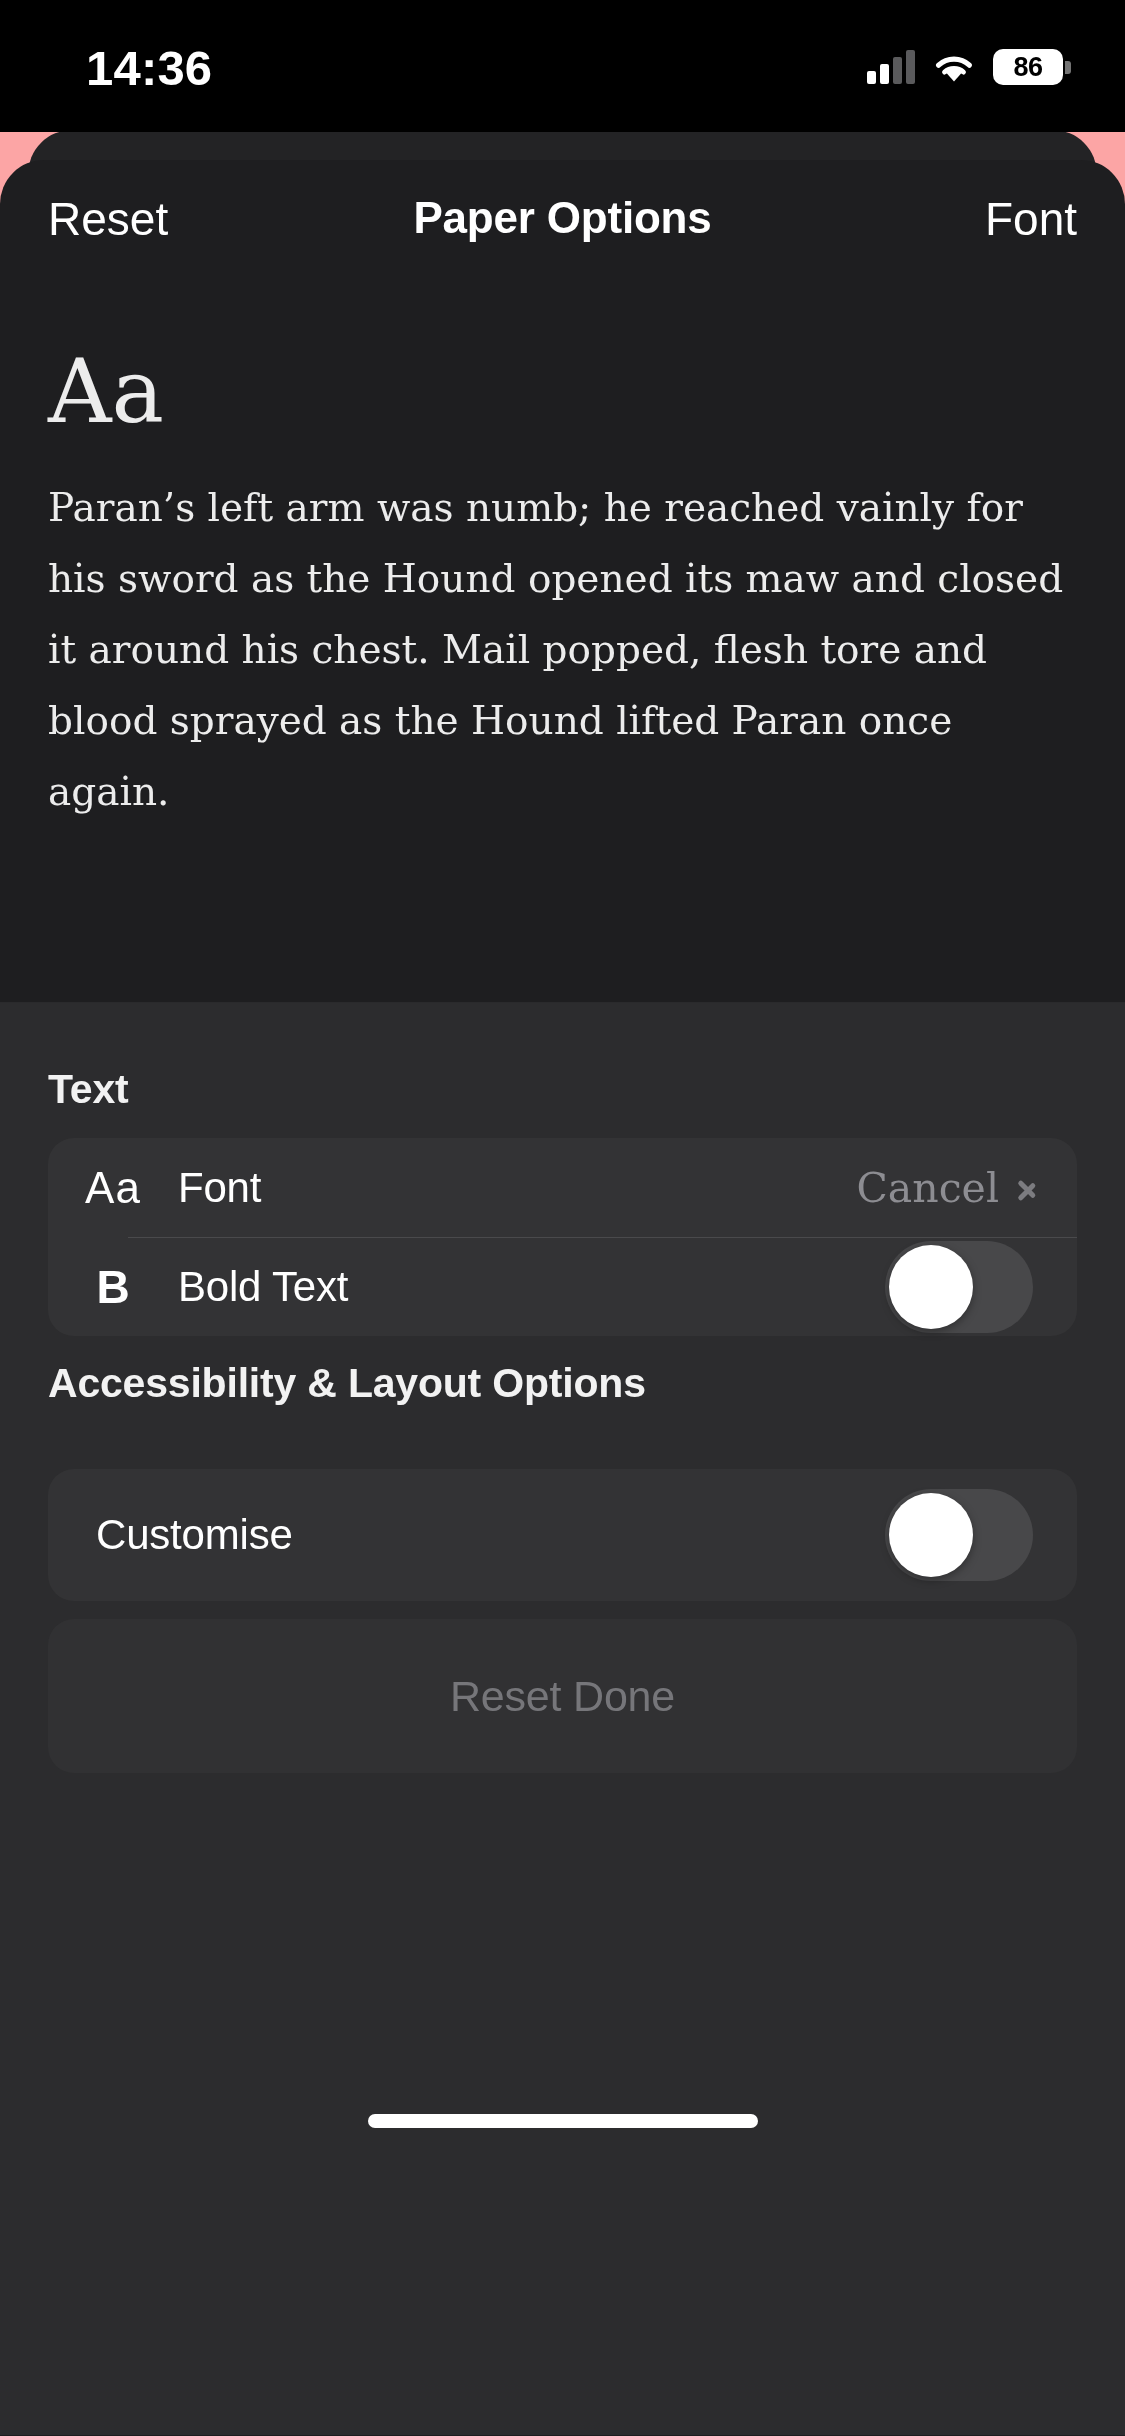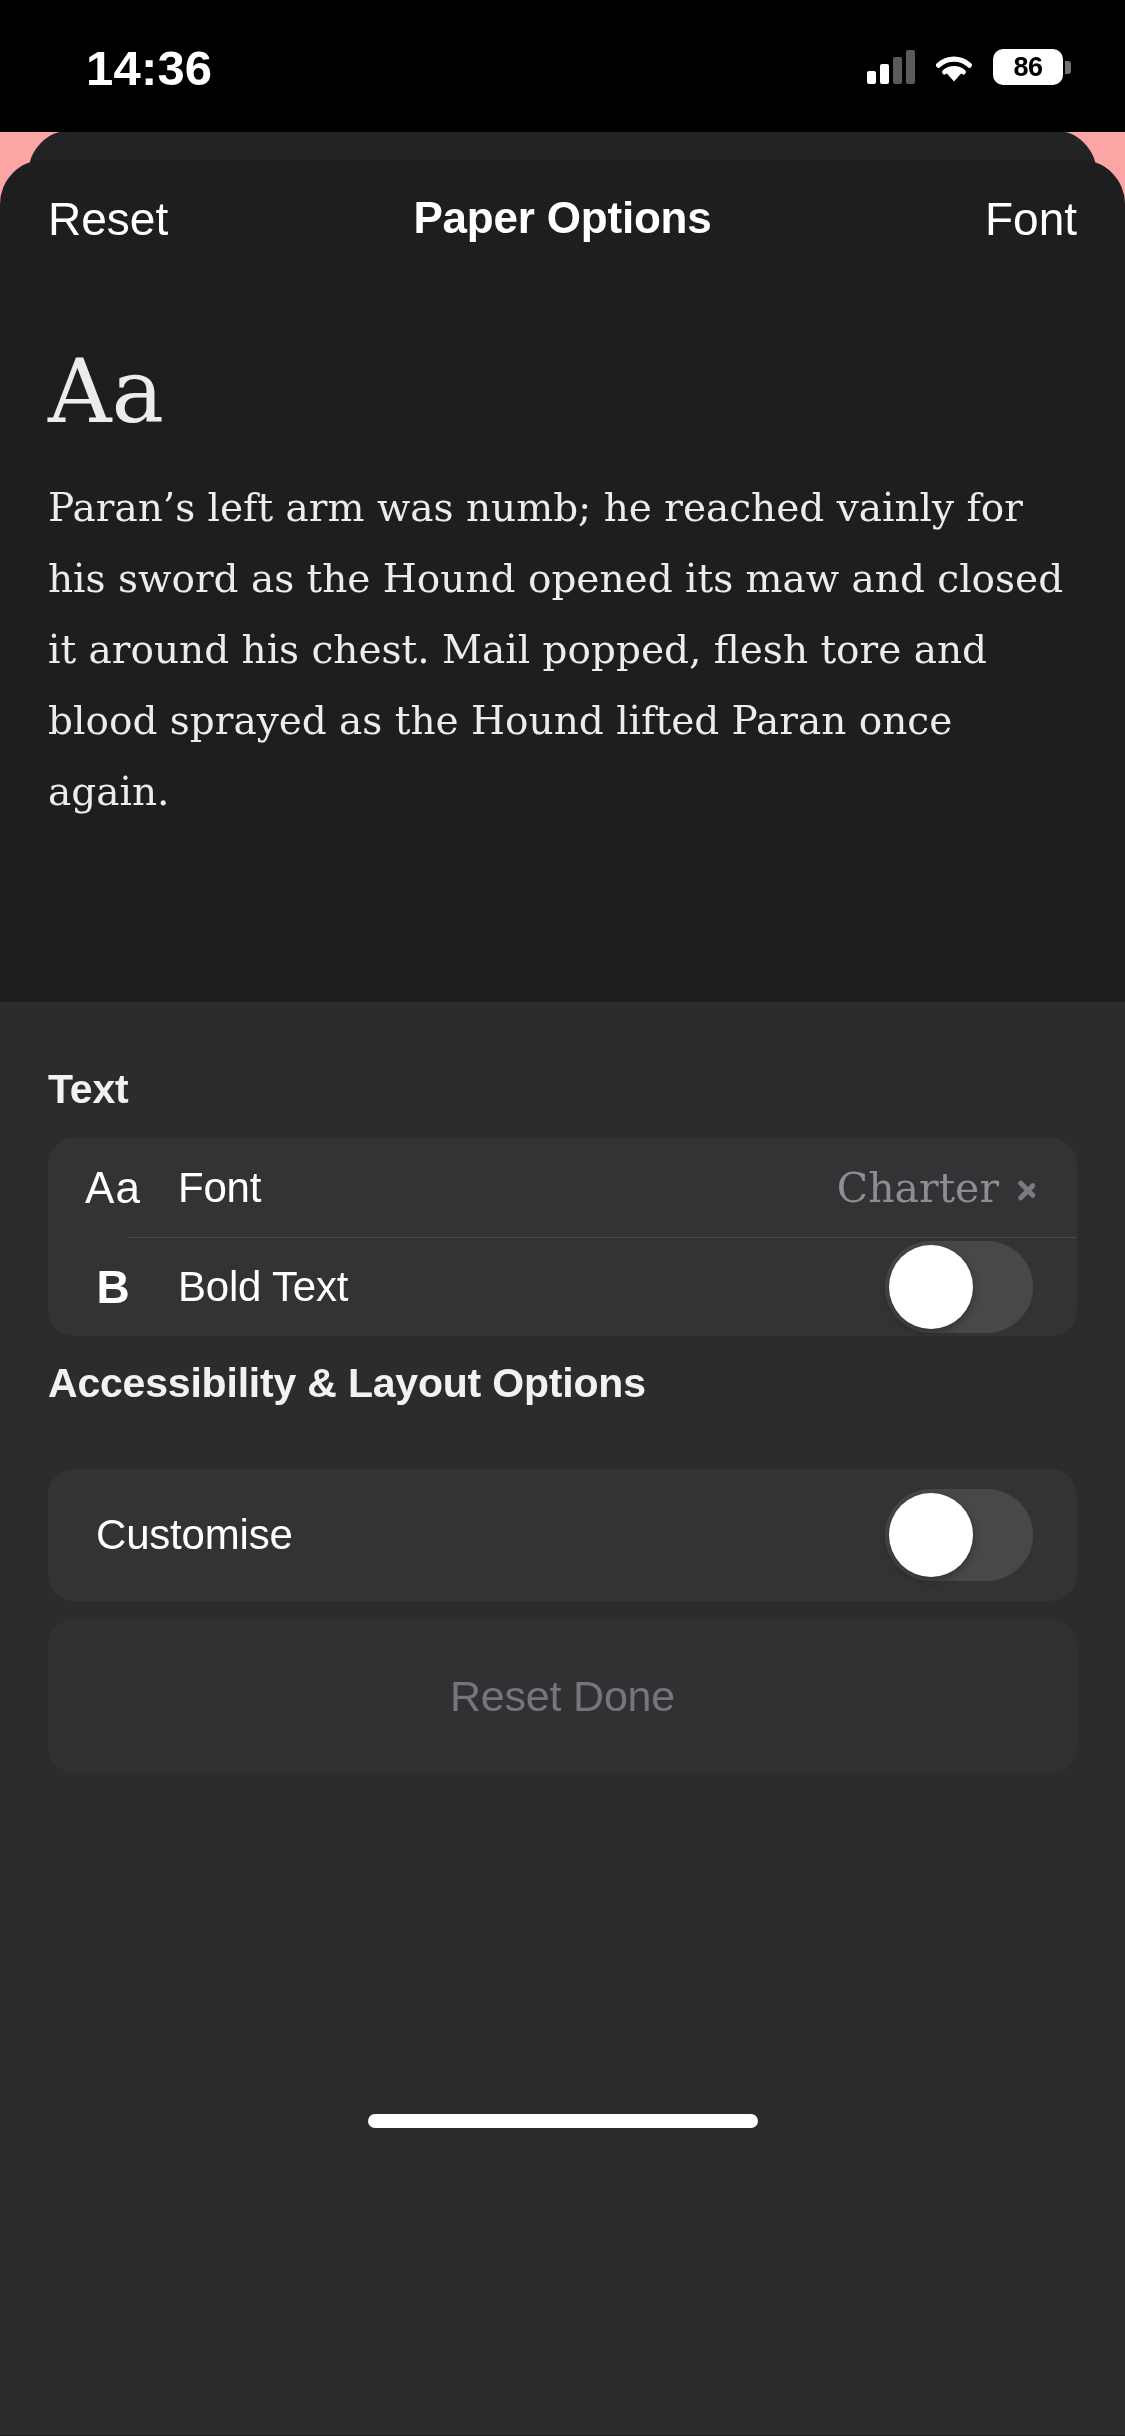--- a/index.html
+++ b/index.html
@@ -228,21 +228,21 @@
     <div class="settings">
 
       <div class="section-header sec-text">Text</div>
 
       <div class="card card-font">
 
         <div class="row">
           <div class="row-icon icon-aa">Aa</div>
           <div class="row-label">Font</div>
           <div class="row-spacer"></div>
-          <div class="row-value">Charter</div>
+          <div class="row-value">Cancel</div>
           <div class="chevron"></div>
           <div class="row-divider"></div>
         </div>
 
         <div class="row">
           <div class="row-icon icon-b">B</div>
           <div class="row-label">Bold Text</div>
           <div class="row-spacer"></div>
           <div class="toggle">
             <div class="knob"></div>

